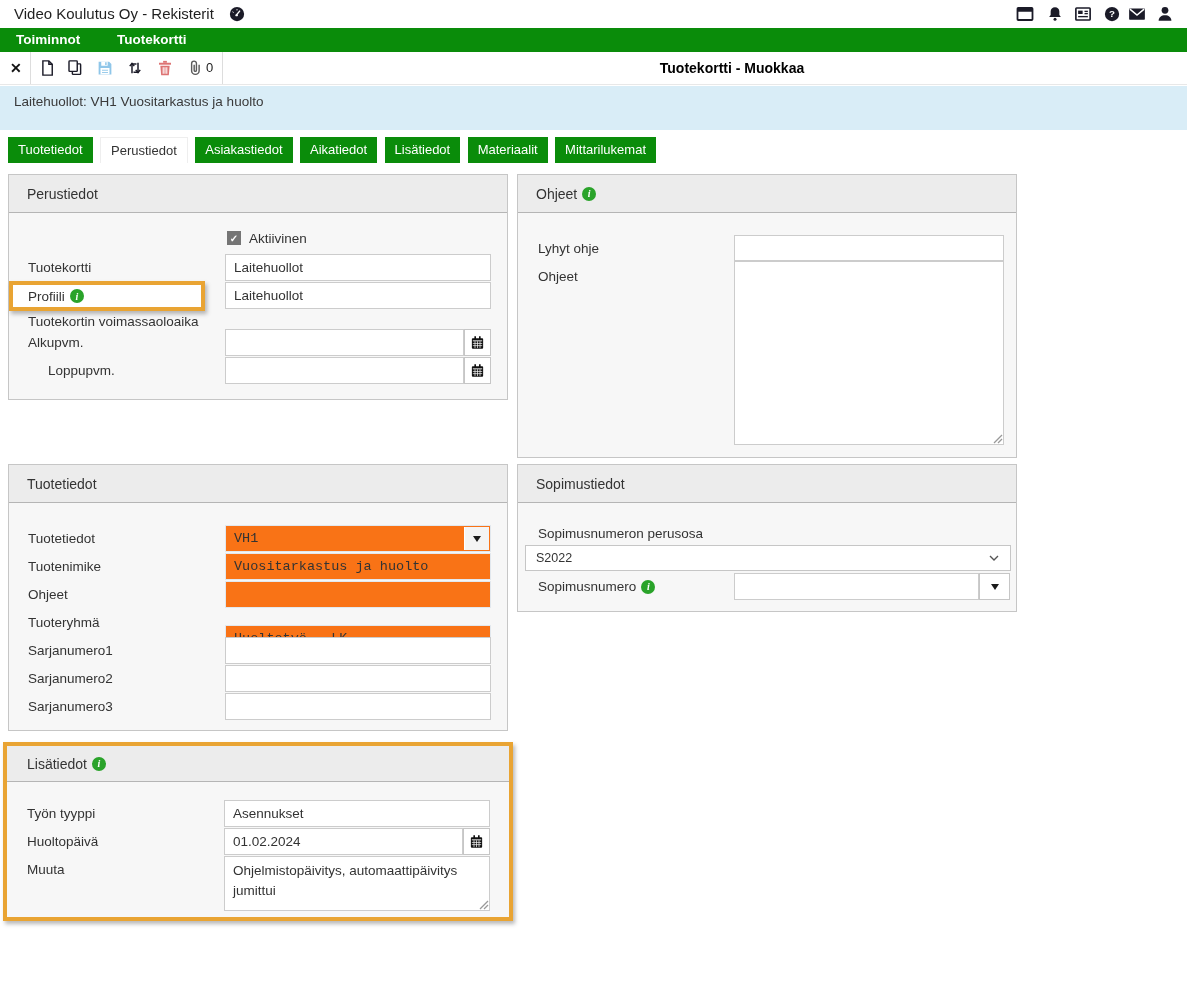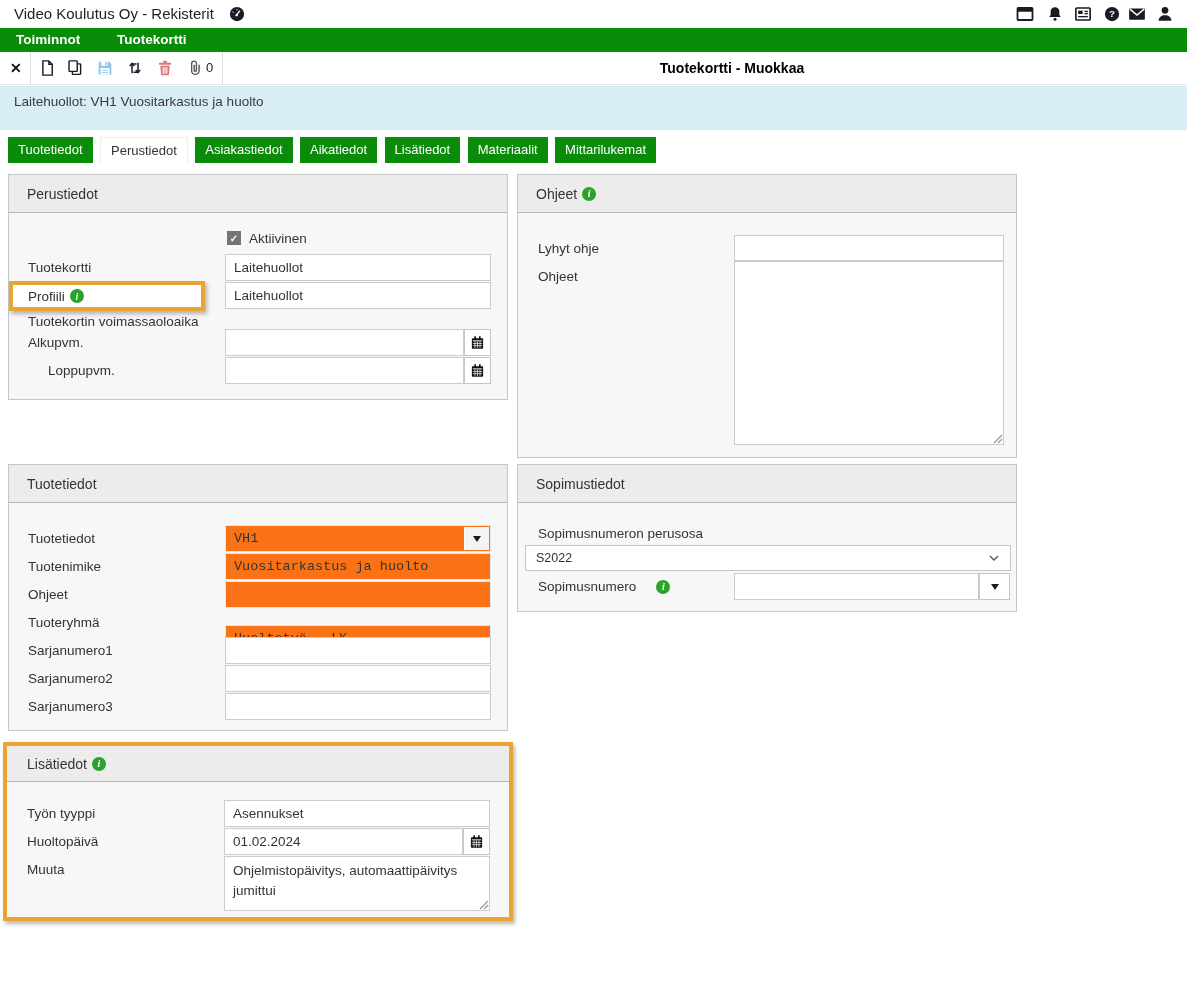--- a/index.html
+++ b/index.html
@@ -283,21 +283,21 @@
     </div>
     <div class="lbl" style="left:20px; top:56px; height:24px;">Sopimusnumeron perusosa</div>
     <div class="sel" style="left:7px; top:80px; width:486px;">
       <span>S2022</span>
       <span class="chev">
         <svg width="16" height="16" viewBox="0 0 24 24" fill="none" stroke="#555" stroke-width="2">
             <polyline points="6,9 12,15 18,9"></polyline>
           </svg>
       </span>
     </div>
-    <div class="lbl" style="left:20px; top:108px;gap:15px;">
+    <div class="lbl" style="left:20px; top:108px;">
       <span>Sopimusnumero</span>
       <span class="info-i">i</span>
     </div>
     <input class="fld" style="left: 216px; top: 108px; width: 245px;" value="">
     <div class="cal-btn" style="left:461px; top:108px; width:31px;">
       <div class="caret-down"></div>
     </div>
   </div>
 
   <div class="hl-box" style="left:3px; top:742px; width:510px; height:179px; background:#f7f7f7;">

